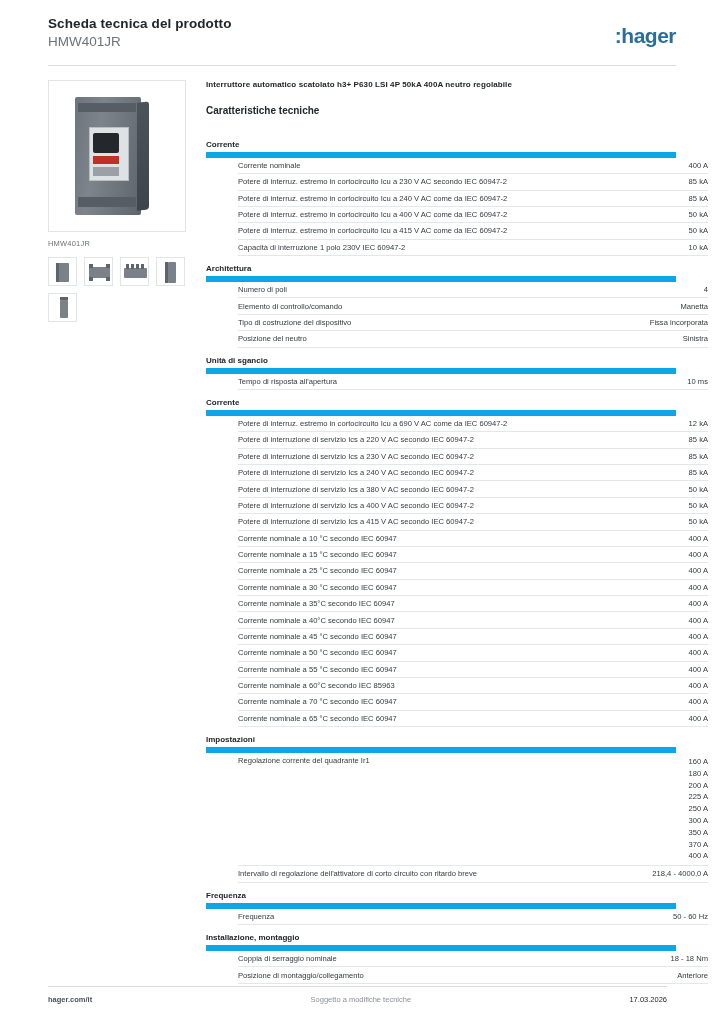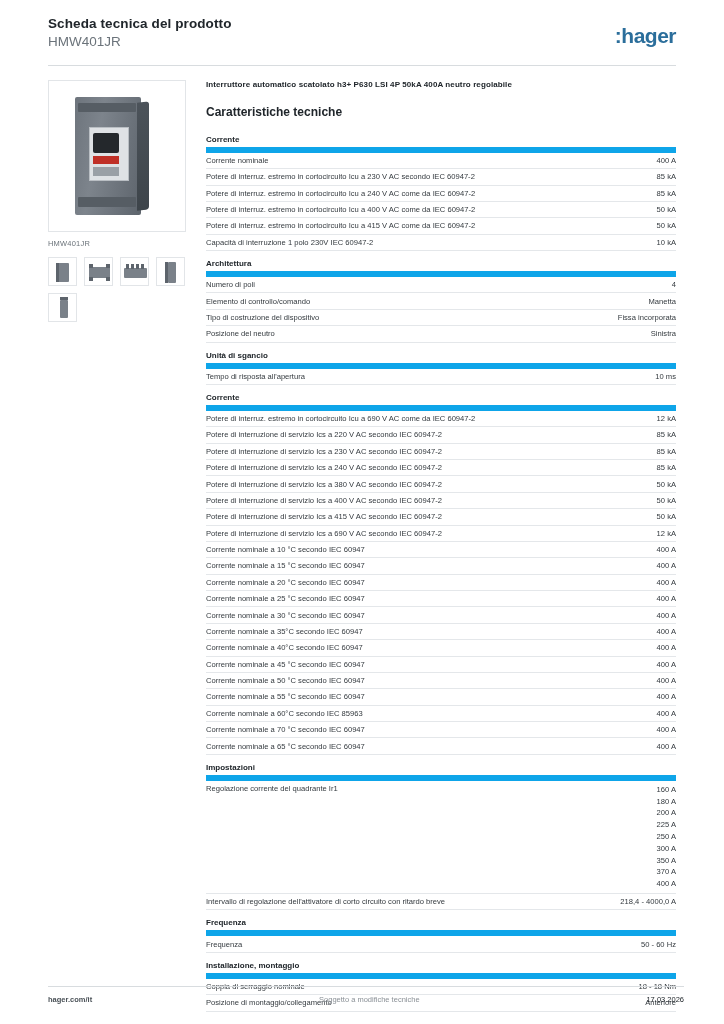--- a/index.html
+++ b/index.html
@@ -165,51 +165,52 @@
 
   
   .product-desc {
     font-size: 8px;
     font-weight: bold;
     color: #20262b;
     margin-bottom: 16px;
     letter-spacing: .1px;
   }
   .section-title {
-    font-size: 12px;
+    font-size: 10px;
     font-weight: bold;
     color: #20262b;
-    margin: 0 0 8px 0;
+    margin: 0 0 16px 0;
   }
   .group-title {
     font-size: 8px;
     font-weight: bold;
     color: #20262b;
     padding: 8px 0 3px 0;
     border-bottom: 6px solid #0ea5e9;
   }
   table.spec {
     width: 100%;
     border-collapse: collapse;
     font-size: 7.6px;
     color: #33393e;
+    margin-left: 32px;
   }
   table.spec td {
     padding: 3.2px 0 3.2px 0;
     border-bottom: 1px solid #e4e7ea;
     vertical-align: top;
   }
   table.spec td.label { text-align: left; padding-right: 8px; }
   table.spec td.value { text-align: right; white-space: pre-line; }
   .multi-value { line-height: 1.55; }
 
   
   .footer {
     position: absolute;
-    left: 48px; right: 40px; bottom: 20px;
+    left: 48px; right: 57px; bottom: 20px;
   }
   .footer-rule { border-top: 1px solid #d8dcdf; }
   .footer-row {
     display: flex;
     justify-content: space-between;
     align-items: center;
     padding-top: 8px;
     font-size: 7.5px;
     color: #6b737a;
   }
@@ -366,33 +367,25 @@
               </tr>
               <tr>
                 <td class="label">Potere di interruzione di servizio Ics a 400 V AC secondo IEC 60947-2</td>
                 <td class="value">50 kA</td>
               </tr>
               <tr>
                 <td class="label">Potere di interruzione di servizio Ics a 415 V AC secondo IEC 60947-2</td>
                 <td class="value">50 kA</td>
               </tr>
               <tr>
-                <td class="label">Potere di interruzione di servizio Ics a 690 V AC secondo IEC 60947-2</td>
-                <td class="value">12 kA</td>
-              </tr>
-              <tr>
                 <td class="label">Corrente nominale a 10 °C secondo IEC 60947</td>
                 <td class="value">400 A</td>
               </tr>
               <tr>
                 <td class="label">Corrente nominale a 15 °C secondo IEC 60947</td>
-                <td class="value">400 A</td>
-              </tr>
-              <tr>
-                <td class="label">Corrente nominale a 20 °C secondo IEC 60947</td>
                 <td class="value">400 A</td>
               </tr>
               <tr>
                 <td class="label">Corrente nominale a 25 °C secondo IEC 60947</td>
                 <td class="value">400 A</td>
               </tr>
               <tr>
                 <td class="label">Corrente nominale a 30 °C secondo IEC 60947</td>
                 <td class="value">400 A</td>
               </tr>

